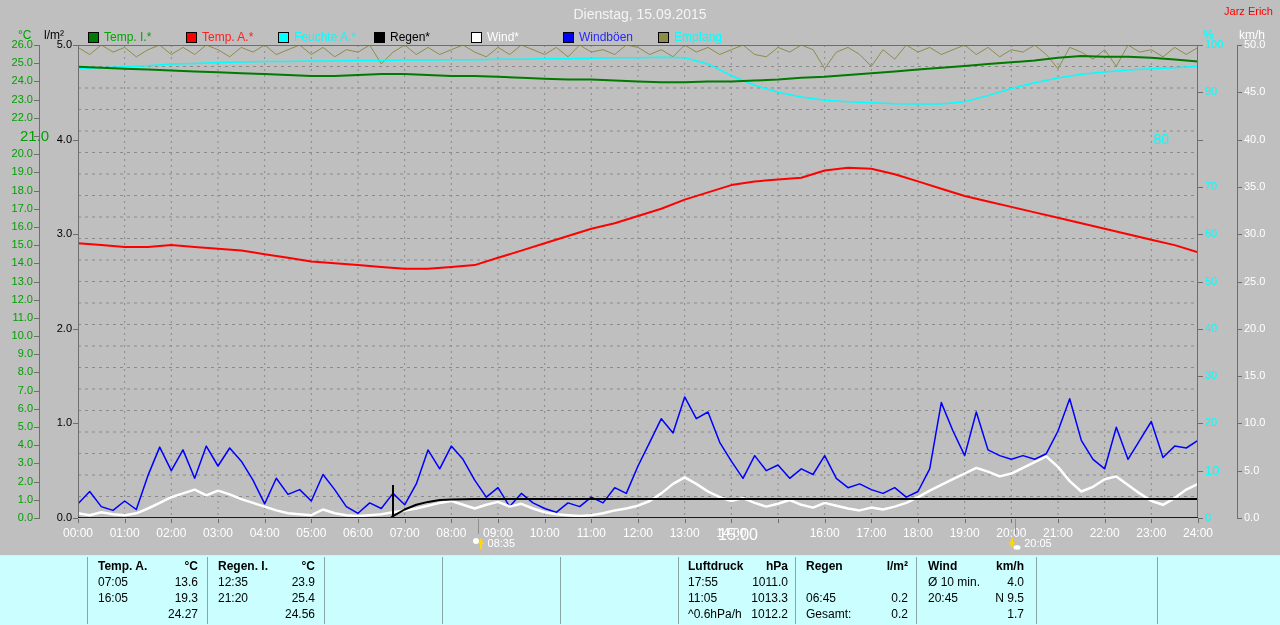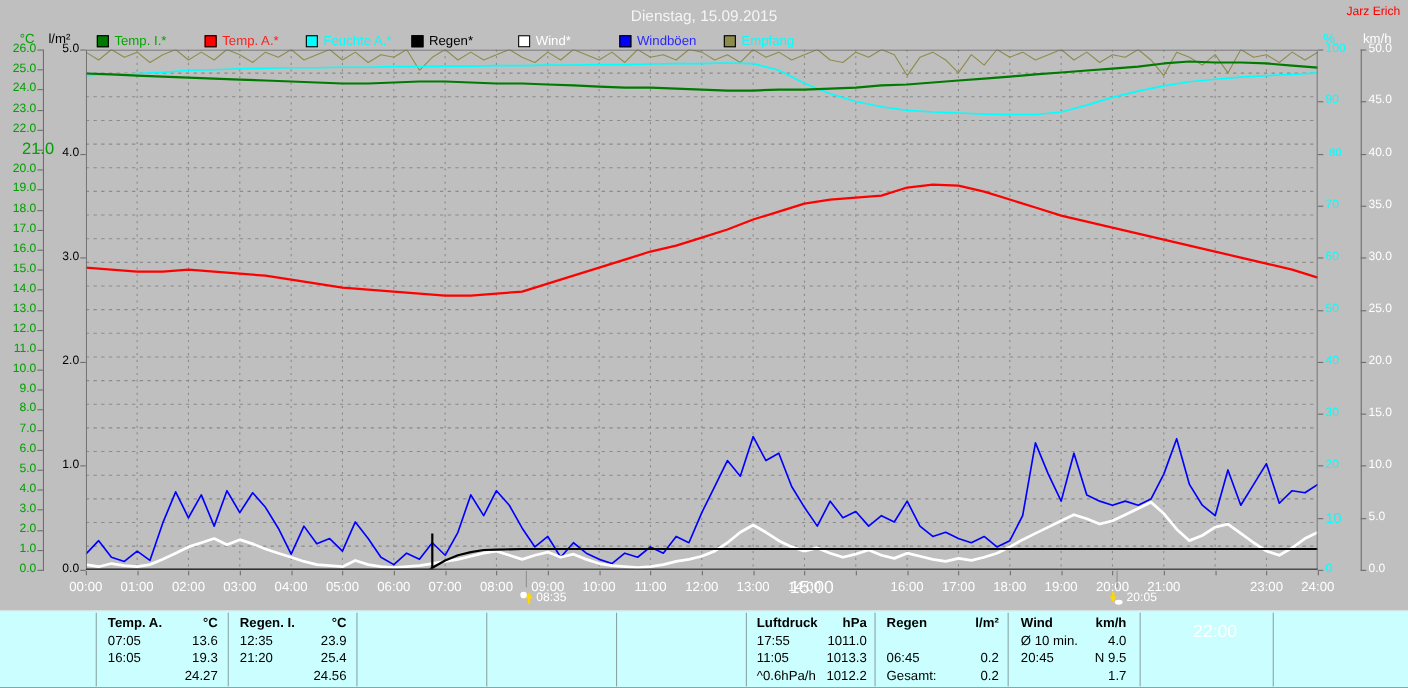--- a/index.html
+++ b/index.html
@@ -315,21 +315,21 @@
     <div style="left: 1205px; top: 370.1px; width: 28px; text-align: left; color: rgb(0, 255, 255); font-size: 11px; line-height: 11px; white-space: nowrap; position: absolute;">30</div>
     <div style="left: 1198px; top: 376.1px; width: 5px; height: 1px; background: rgb(110, 110, 110); position: absolute;"></div>
     <div style="left: 1205px; top: 322.8px; width: 28px; text-align: left; color: rgb(0, 255, 255); font-size: 11px; line-height: 11px; white-space: nowrap; position: absolute;">40</div>
     <div style="left: 1198px; top: 328.8px; width: 5px; height: 1px; background: rgb(110, 110, 110); position: absolute;"></div>
     <div style="left: 1205px; top: 275.5px; width: 28px; text-align: left; color: rgb(0, 255, 255); font-size: 11px; line-height: 11px; white-space: nowrap; position: absolute;">50</div>
     <div style="left: 1198px; top: 281.5px; width: 5px; height: 1px; background: rgb(110, 110, 110); position: absolute;"></div>
     <div style="left: 1205px; top: 228.2px; width: 28px; text-align: left; color: rgb(0, 255, 255); font-size: 11px; line-height: 11px; white-space: nowrap; position: absolute;">60</div>
     <div style="left: 1198px; top: 234.2px; width: 5px; height: 1px; background: rgb(110, 110, 110); position: absolute;"></div>
     <div style="left: 1205px; top: 180.9px; width: 28px; text-align: left; color: rgb(0, 255, 255); font-size: 11px; line-height: 11px; white-space: nowrap; position: absolute;">70</div>
     <div style="left: 1198px; top: 186.9px; width: 5px; height: 1px; background: rgb(110, 110, 110); position: absolute;"></div>
-    <div style="left: 1200px; top: 133.6px; width: 28px; text-align: center; color: rgb(0, 255, 255); font-size: 10px; line-height: 11px; white-space: nowrap; position: absolute;">80</div>
+    <div style="left: 1141px; top: 133.6px; width: 28px; text-align: right; color: rgb(0, 255, 255); font-size: 14px; line-height: 11px; white-space: nowrap; position: absolute;">80</div>
     <div style="left: 1198px; top: 139.6px; width: 5px; height: 1px; background: rgb(110, 110, 110); position: absolute;"></div>
     <div style="left: 1205px; top: 86.3px; width: 28px; text-align: left; color: rgb(0, 255, 255); font-size: 11px; line-height: 11px; white-space: nowrap; position: absolute;">90</div>
     <div style="left: 1198px; top: 92.3px; width: 5px; height: 1px; background: rgb(110, 110, 110); position: absolute;"></div>
     <div style="left: 1205px; top: 39px; width: 28px; text-align: left; color: rgb(0, 255, 255); font-size: 11px; line-height: 11px; white-space: nowrap; position: absolute;">100</div>
     <div style="left: 1198px; top: 45px; width: 5px; height: 1px; background: rgb(110, 110, 110); position: absolute;"></div>
     <div style="left: 1244px; top: 512px; width: 32px; text-align: left; color: rgb(255, 255, 255); font-size: 11px; line-height: 11px; white-space: nowrap; position: absolute;">0.0</div>
     <div style="left: 1237px; top: 518px; width: 5px; height: 1px; background: rgb(110, 110, 110); position: absolute;"></div>
     <div style="left: 1244px; top: 464.7px; width: 32px; text-align: left; color: rgb(255, 255, 255); font-size: 11px; line-height: 11px; white-space: nowrap; position: absolute;">5.0</div>
     <div style="left: 1237px; top: 470.7px; width: 5px; height: 1px; background: rgb(110, 110, 110); position: absolute;"></div>
     <div style="left: 1244px; top: 417.4px; width: 32px; text-align: left; color: rgb(255, 255, 255); font-size: 11px; line-height: 11px; white-space: nowrap; position: absolute;">10.0</div>
@@ -387,21 +387,21 @@
     <div style="left: 871.333px; top: 526px; transform: translateX(-50%); color: rgb(255, 255, 255); font-size: 12px; white-space: nowrap; position: absolute;">17:00</div>
     <div style="left: 871.333px; top: 519px; width: 1px; height: 4px; background: rgb(110, 110, 110); position: absolute;"></div>
     <div style="left: 918px; top: 526px; transform: translateX(-50%); color: rgb(255, 255, 255); font-size: 12px; white-space: nowrap; position: absolute;">18:00</div>
     <div style="left: 918px; top: 519px; width: 1px; height: 4px; background: rgb(110, 110, 110); position: absolute;"></div>
     <div style="left: 964.667px; top: 526px; transform: translateX(-50%); color: rgb(255, 255, 255); font-size: 12px; white-space: nowrap; position: absolute;">19:00</div>
     <div style="left: 964.667px; top: 519px; width: 1px; height: 4px; background: rgb(110, 110, 110); position: absolute;"></div>
     <div style="left: 1011.33px; top: 526px; transform: translateX(-50%); color: rgb(255, 255, 255); font-size: 12px; white-space: nowrap; position: absolute;">20:00</div>
     <div style="left: 1011.33px; top: 519px; width: 1px; height: 4px; background: rgb(110, 110, 110); position: absolute;"></div>
     <div style="left: 1058px; top: 526px; transform: translateX(-50%); color: rgb(255, 255, 255); font-size: 12px; white-space: nowrap; position: absolute;">21:00</div>
     <div style="left: 1058px; top: 519px; width: 1px; height: 4px; background: rgb(110, 110, 110); position: absolute;"></div>
-    <div style="left: 1104.67px; top: 526px; transform: translateX(-50%); color: rgb(255, 255, 255); font-size: 16px; white-space: nowrap; position: absolute; margin-top: 40px;">22:00</div>
+    <div style="left: 1104.67px; top: 526px; transform: translateX(-50%); color: rgb(255, 255, 255); font-size: 12px; white-space: nowrap; position: absolute;">22:00</div>
     <div style="left: 1104.67px; top: 519px; width: 1px; height: 4px; background: rgb(110, 110, 110); position: absolute;"></div>
     <div style="left: 1151.33px; top: 526px; transform: translateX(-50%); color: rgb(255, 255, 255); font-size: 12px; white-space: nowrap; position: absolute;">23:00</div>
     <div style="left: 1151.33px; top: 519px; width: 1px; height: 4px; background: rgb(110, 110, 110); position: absolute;"></div>
     <div style="left: 1198px; top: 526px; transform: translateX(-50%); color: rgb(255, 255, 255); font-size: 12px; white-space: nowrap; position: absolute;">24:00</div>
     <div style="left: 1198px; top: 519px; width: 1px; height: 4px; background: rgb(110, 110, 110); position: absolute;"></div>
     <div style="left: 478.04px; top: 519px; width: 1px; height: 15px; background: rgb(143, 143, 143); position: absolute;"></div>
     <div style="left: 471.54px; top: 537px; display: flex; gap: 3px; align-items: flex-start; position: absolute;">
       <svg width="13" height="13" viewBox="0 0 13 13">
         <circle cx="4" cy="4" r="3" fill="#ffffff"></circle>
         <rect x="8" y="6" width="2" height="6" fill="#ffd800"></rect>

